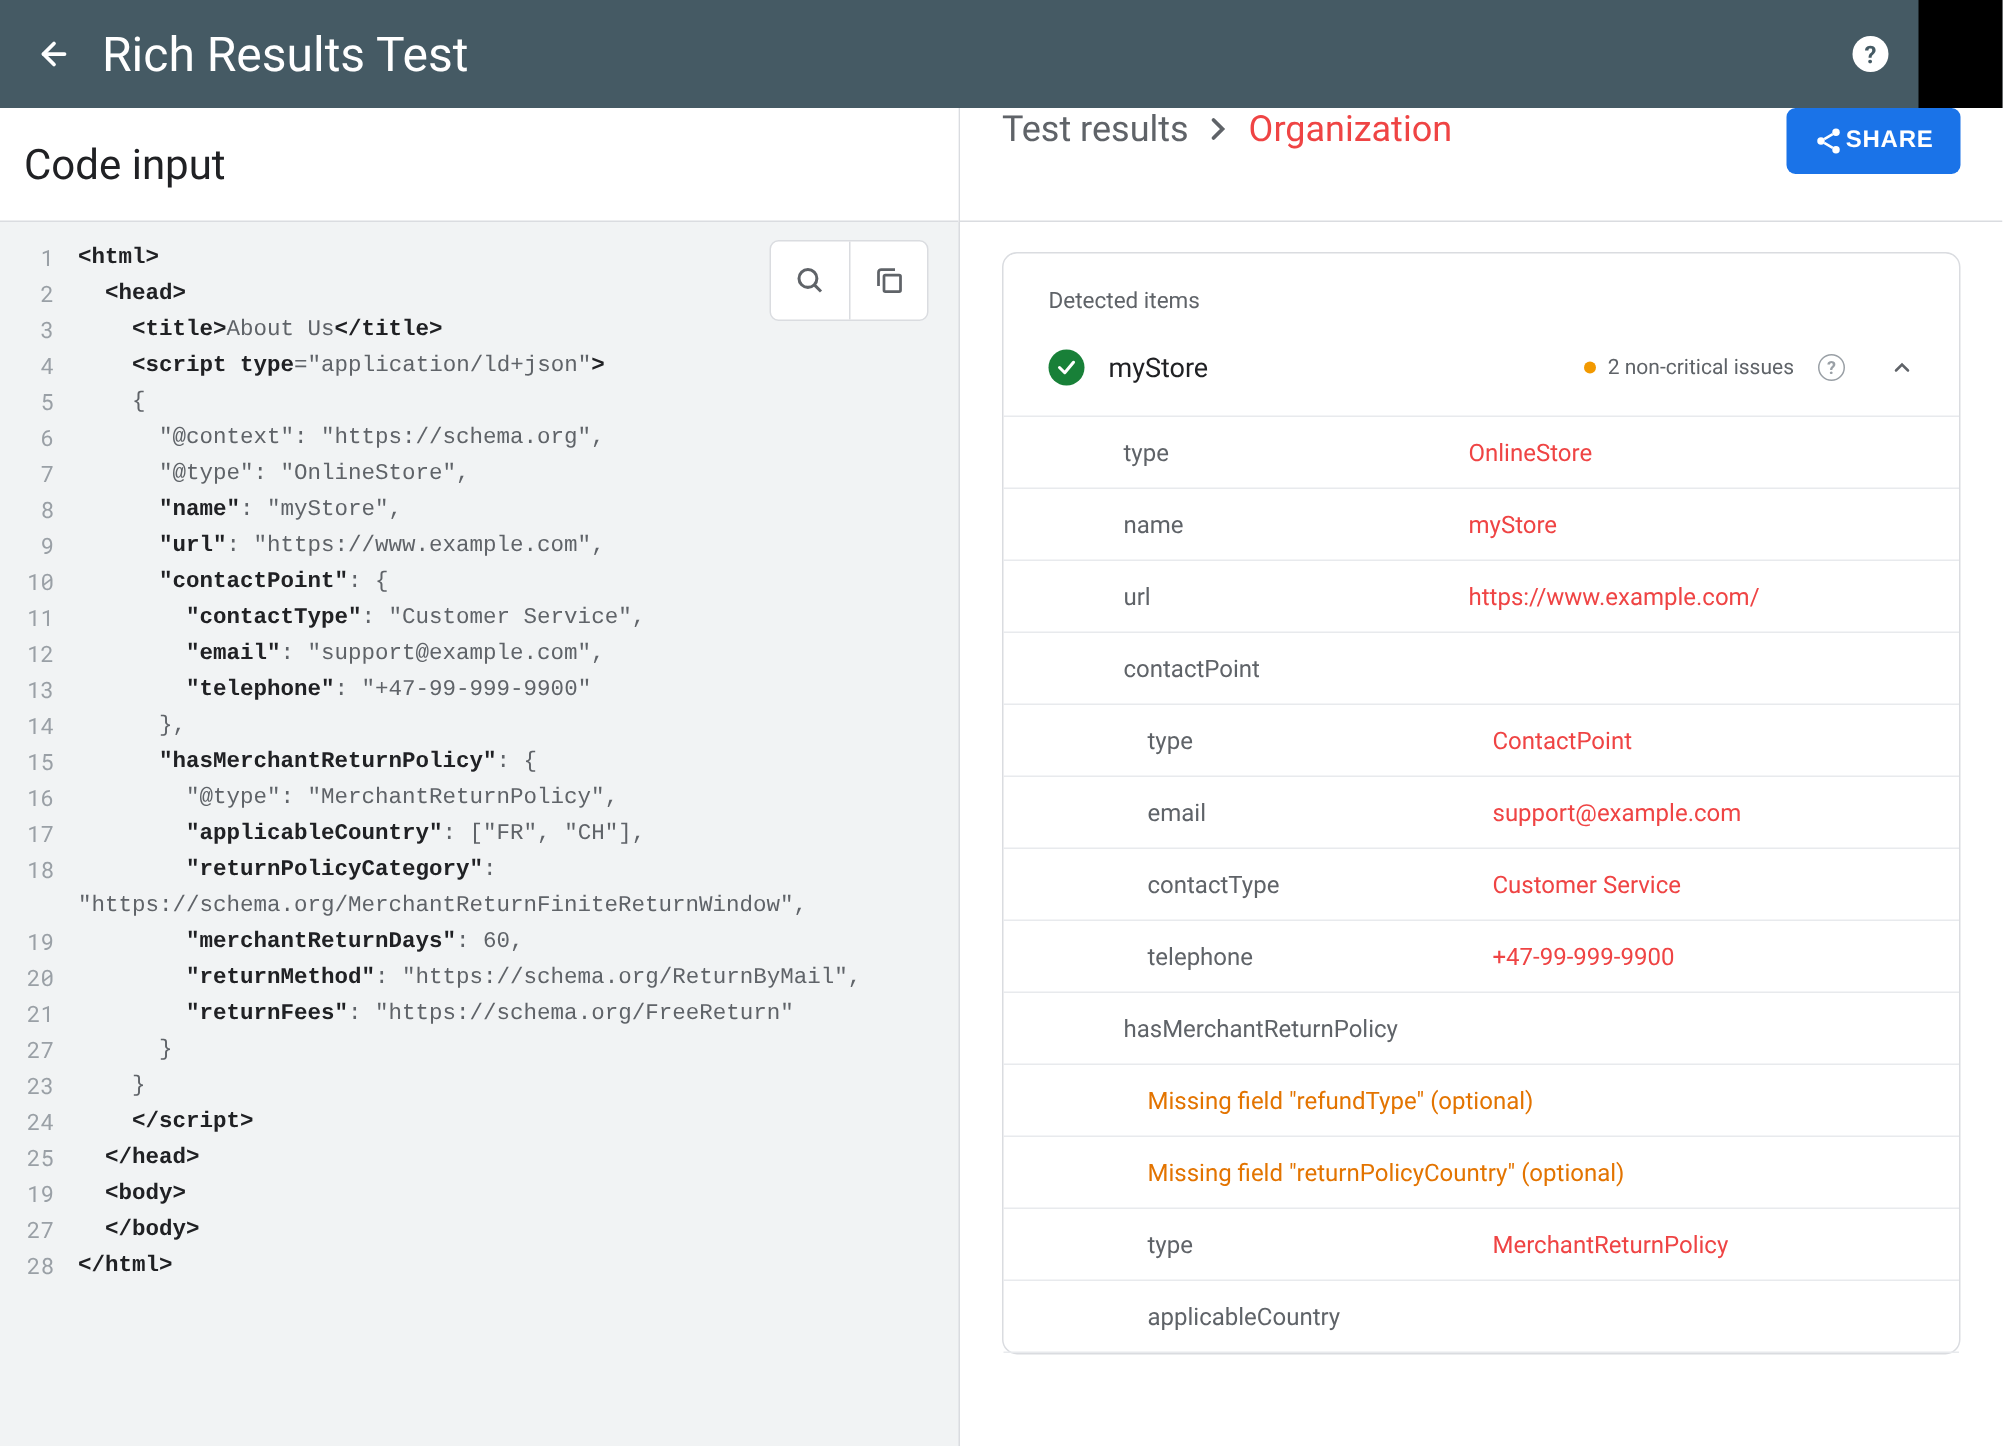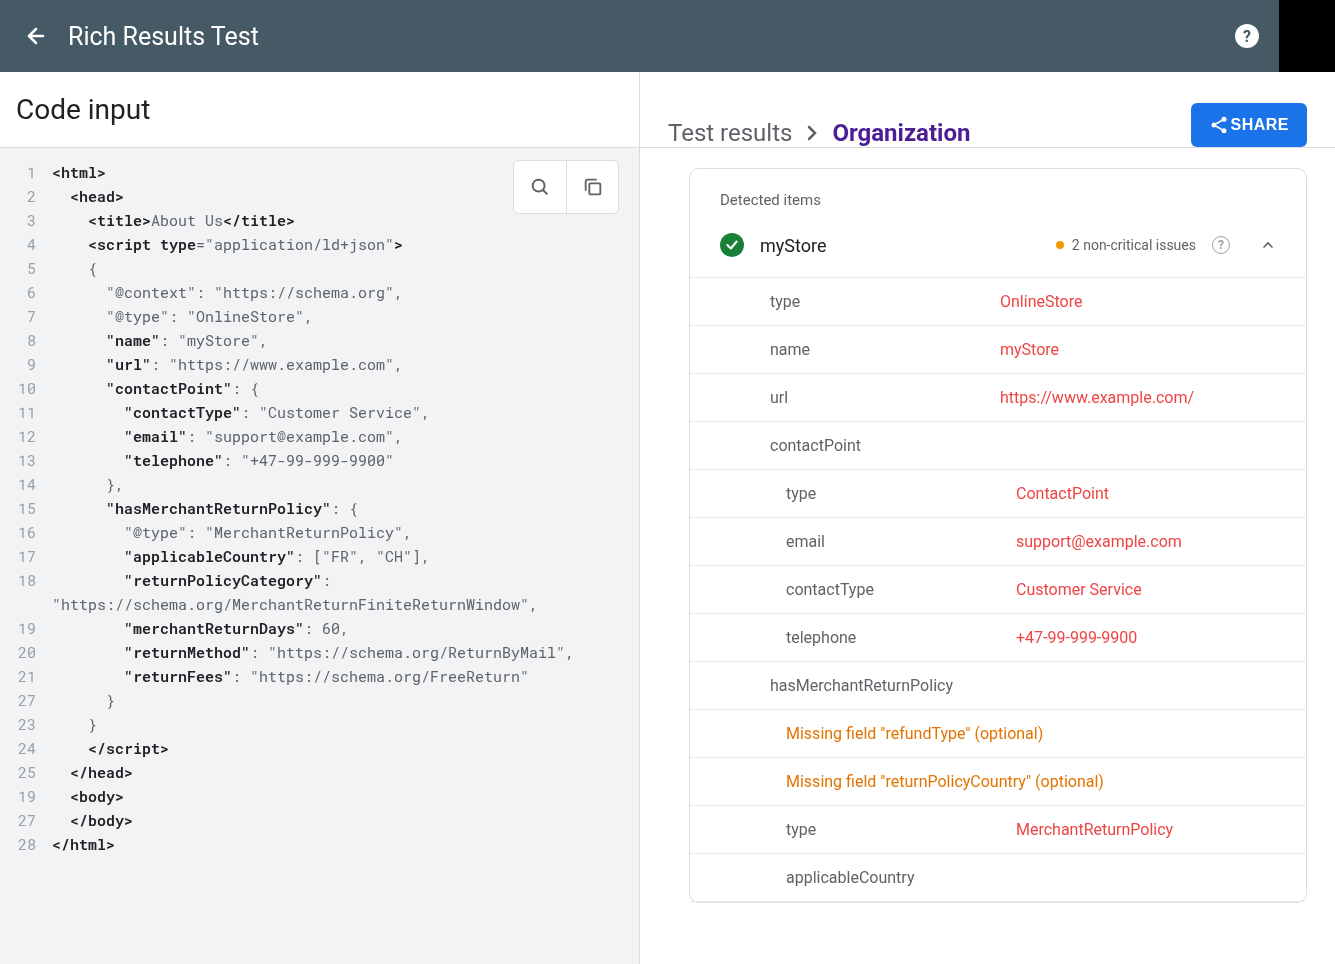--- a/index.html
+++ b/index.html
@@ -1,50 +1,50 @@
 <!DOCTYPE html>
 <html><head>
 <meta charset="utf-8">
 <style>
   * { margin: 0; padding: 0; box-sizing: border-box; }
   body { font-family: 'Google Sans', Roboto, Arial, sans-serif; background: #fff; color: #202124; overflow: hidden; }
   
   .header { background: #455a64; height: 72px; display: flex; align-items: center; padding: 0 16px; color: #fff; }
   .back-btn { width: 40px; height: 40px; display: flex; align-items: center; justify-content: center; cursor: pointer; border-radius: 50%; }
-  .header-title { font-size: 25px; margin-left: 12px; font-weight: 400; flex: 1; }
+  .header-title { font-size: 32px; margin-left: 12px; font-weight: 400; flex: 1; }
   .hdr-right { display: flex; align-items: center; gap: 12px; }
   .icon-btn { width: 40px; height: 40px; display: flex; align-items: center; justify-content: center; cursor: pointer; border-radius: 50%; }
   .help-circle { width: 24px; height: 24px; border-radius: 50%; background: #fff; color: #455a64; display: flex; align-items: center; justify-content: center; font-weight: bold; font-size: 16px; }
   .apps-grid { width: 24px; height: 24px; display: grid; grid-template-columns: repeat(3,1fr); grid-template-rows: repeat(3,1fr); gap: 3px; }
   .apps-grid span { background: #fff; border-radius: 50%; }
   .black-strip { width: 56px; height: 72px; background: #000; position: absolute; right: 0; top: 0; }
   
   .main { display: flex; height: calc(100vh - 72px); }
   .left { width: 640px; border-right: 1px solid #dadce0; display: flex; flex-direction: column; background: #f1f3f4; }
   .left-header { height: 76px; display: flex; align-items: center; padding: 0 16px; font-size: 28px; color: #202124; background: #fff; border-bottom: 1px solid #dadce0; }
   .code-area { flex: 1; display: flex; position: relative; overflow: auto; }
   .gutter { width: 44px; background: #f1f3f4; text-align: right; padding: 12px 8px 12px 0; color: #9aa0a6; font-family: 'Roboto Mono', Menlo, monospace; font-size: 15px; line-height: 24px; }
   .gutter div { height: 24px; }
   .code-content { flex: 1; padding: 12px 8px; font-family: 'Roboto Mono', Menlo, monospace; font-size: 15px; line-height: 24px; color: #5f6368; white-space: pre; }
-  .code-line { height: 24px; }
+  .code-line { height: 24px; font-family: Liberation Mono, monospace; }
   .tok-tag, .tok-key, .tok-attr { color: #202124; font-weight: 600; }
   .tok-str { color: #5f6368; }
   .code-toolbar { position: absolute; top: 12px; right: 20px; background: #fff; border: 1px solid #dadce0; border-radius: 6px; display: flex; }
   .code-toolbar .tb-btn { width: 52px; height: 52px; display: flex; align-items: center; justify-content: center; cursor: pointer; color: #5f6368; }
   .code-toolbar .tb-btn + .tb-btn { border-left: 1px solid #dadce0; }
   
   .right { flex: 1; display: flex; flex-direction: column; background: #fff; }
-  .right-header { height: 76px; display: flex; align-items: flex-end; padding: 0 28px; border-bottom: 1px solid #dadce0; }
+  .right-header { height: 76px; display: flex; align-items: flex-start; padding: 0 28px; border-bottom: 1px solid #dadce0; }
   .crumbs { display: flex; align-items: center; gap: 14px; font-size: 24px; flex: 1; }
   .crumb1 { color: #5f6368; cursor: pointer; }
   .chev { color: #5f6368; }
-  .crumb2 { color: #4c1d95; font-weight: 700; }
+  .crumb2 { color: #ef4444; font-weight: 400; }
   .share-btn { background: #1a73e8; color: #fff; border: none; height: 44px; padding: 0 18px; border-radius: 6px; font-size: 16px; font-weight: 600; letter-spacing: 0.5px; display: flex; align-items: center; gap: 1px; cursor: pointer; }
   
-  .results-scroll { flex: 1; overflow: auto; padding: 20px 28px; background: #fff; margin-left: 21px; }
+  .results-scroll { flex: 1; overflow: auto; padding: 20px 28px; background: #fff; }
   .card { border: 1px solid #dadce0; border-radius: 10px; background: #fff; }
   .card-head-label { color: #5f6368; font-size: 15px; padding: 22px 30px 14px; }
   .item-head { display: flex; align-items: center; padding: 10px 30px 20px; gap: 16px; border-bottom: 1px solid #e8eaed; cursor: pointer; }
   .check-circle { width: 24px; height: 24px; border-radius: 50%; background: #188038; display: flex; align-items: center; justify-content: center; color: #fff; }
   .item-name { font-size: 18px; color: #202124; flex: 1; }
   .issues { display: flex; align-items: center; gap: 8px; color: #5f6368; font-size: 14px; }
   .dot-orange { width: 8px; height: 8px; border-radius: 50%; background: #f29900; }
   .q-circle { width: 18px; height: 18px; border-radius: 50%; border: 1.6px solid #9aa0a6; color: #9aa0a6; font-size: 12px; display: flex; align-items: center; justify-content: center; font-weight: bold; }
   
   .prop-table { }

